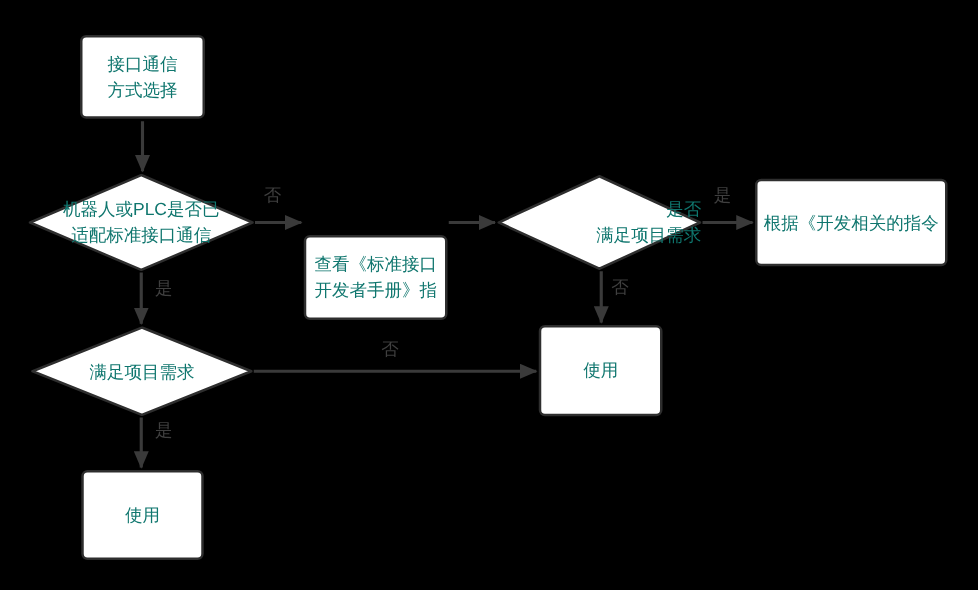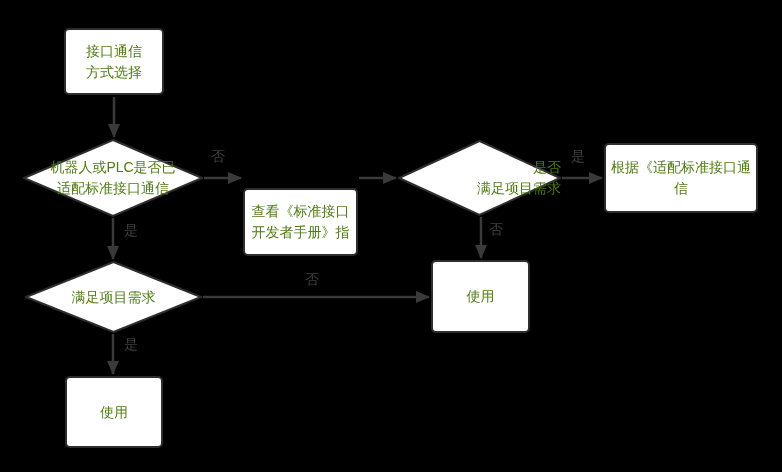--- a/index.html
+++ b/index.html
@@ -16,21 +16,21 @@
     overflow: hidden;
   }
   .edges {
     position: absolute;
     left: 0; top: 0;
     width: 782px; height: 472px;
   }
   .node {
     position: absolute;
     box-sizing: border-box;
-    color: #4d7c0f;
+    color: #0f766e;
     font-size: 14px;
     line-height: 21px;
     text-align: center;
   }
   .node.rect {
     background: #ffffff;
     border: 2px solid #2e2e2e;
     border-radius: 5px;
     display: flex;
     align-items: center;
@@ -103,21 +103,21 @@
       <polygon class="diamond-shape" points="81.5,1 162,38 81.5,75 1,38"></polygon>
     </svg>
     <div class="node-text" style="position:absolute; inset:0; display:flex; flex-direction:column; align-items:flex-end; justify-content:center;">
       <span>是否</span>
       <span>满足项目需求</span>
     </div>
   </div>
 
   <div class="node rect" style="left:604px; top:143px; width:154px; height:70px;">
     <div class="node-text">
-      <span>根据《适配标准接口通信</span>
+      <span>根据《开发相关的指令</span>
     </div>
   </div>
 
   <div class="node rect" style="left:431px; top:260px; width:99px; height:73px;">
     <div class="node-text">
       <span>使用</span>
     </div>
   </div>
 
   <div class="node diamond" style="left:25px; top:261px; width:177px; height:72px;">

